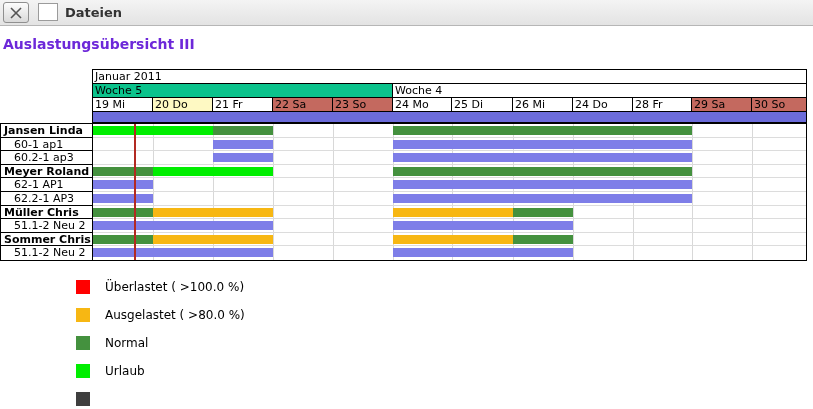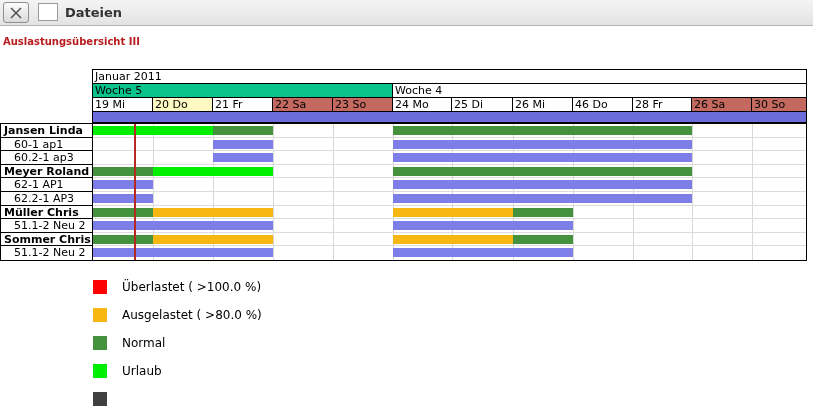--- a/index.html
+++ b/index.html
@@ -9,21 +9,21 @@
   
   #toolbar{left:0;top:0;width:813px;height:26px;
            background:linear-gradient(#f4f4f4,#e3e3e3);
            border-bottom:1px solid #b6b6b6;}
   #close-btn{left:3px;top:2px;width:26px;height:21px;border:1px solid #8f8f8f;
              border-radius:3px;background:linear-gradient(#fdfdfd,#d9d9d9);
              display:flex;align-items:center;justify-content:center;cursor:pointer;}
   #blank-box{left:38px;top:3px;width:20px;height:18px;background:#fff;border:1px solid #9b9b9b;}
   #toolbar-label{left:65px;top:5px;font-size:13px;font-weight:bold;color:#333;}
   
-  #page-title{left:3px;top:36px;font-size:10px;font-weight:bold;color:#b91c1c;}
+  #page-title{left:3px;top:36px;font-size:14px;font-weight:bold;color:#6d28d9;}
   
   .hcell{font-size:11px;line-height:13px;padding:0 2px;white-space:nowrap;
          overflow:hidden;background:#fff;color:#000;}
   .bar{position:absolute;box-sizing:border-box;}
   .lbl{font-size:11px;line-height:13.5px;background:#fff;color:#000;
        white-space:nowrap;overflow:hidden;}
   .legend-text{font-size:12px;color:#000;line-height:14px;}
 </style>
 </head>
 <body>
@@ -47,23 +47,23 @@
       <div class="hcell" style="position: absolute; box-sizing: border-box; left: 0px; top: 14px; width: 300px; height: 14px; border-bottom: 1px solid rgb(0, 0, 0); border-right: 1px solid rgb(0, 0, 0); background: rgb(11, 195, 140);">Woche 5</div>
       <div class="hcell" style="position: absolute; box-sizing: border-box; left: 300px; top: 14px; width: 413px; height: 14px; border-bottom: 1px solid rgb(0, 0, 0); border-right: none; background: rgb(255, 255, 255);">Woche 4</div>
       <div class="hcell" style="position: absolute; box-sizing: border-box; left: 0px; top: 28px; width: 60px; height: 14px; border-bottom: 1px solid rgb(0, 0, 0); border-right: 1px solid rgb(0, 0, 0); background: rgb(255, 255, 255);">19 Mi</div>
       <div class="hcell" style="position: absolute; box-sizing: border-box; left: 60px; top: 28px; width: 60px; height: 14px; border-bottom: 1px solid rgb(0, 0, 0); border-right: 1px solid rgb(0, 0, 0); background: #fef9c3;">20 Do</div>
       <div class="hcell" style="position: absolute; box-sizing: border-box; left: 120px; top: 28px; width: 60px; height: 14px; border-bottom: 1px solid rgb(0, 0, 0); border-right: 1px solid rgb(0, 0, 0); background: rgb(255, 255, 255);">21 Fr</div>
       <div class="hcell" style="position: absolute; box-sizing: border-box; left: 180px; top: 28px; width: 60px; height: 14px; border-bottom: 1px solid rgb(0, 0, 0); border-right: 1px solid rgb(0, 0, 0); background: rgb(196, 105, 95);">22 Sa</div>
       <div class="hcell" style="position: absolute; box-sizing: border-box; left: 240px; top: 28px; width: 60px; height: 14px; border-bottom: 1px solid rgb(0, 0, 0); border-right: 1px solid rgb(0, 0, 0); background: rgb(196, 105, 95);">23 So</div>
       <div class="hcell" style="position: absolute; box-sizing: border-box; left: 300px; top: 28px; width: 59px; height: 14px; border-bottom: 1px solid rgb(0, 0, 0); border-right: 1px solid rgb(0, 0, 0); background: rgb(255, 255, 255);">24 Mo</div>
       <div class="hcell" style="position: absolute; box-sizing: border-box; left: 359px; top: 28px; width: 61px; height: 14px; border-bottom: 1px solid rgb(0, 0, 0); border-right: 1px solid rgb(0, 0, 0); background: rgb(255, 255, 255);">25 Di</div>
       <div class="hcell" style="position: absolute; box-sizing: border-box; left: 420px; top: 28px; width: 60px; height: 14px; border-bottom: 1px solid rgb(0, 0, 0); border-right: 1px solid rgb(0, 0, 0); background: rgb(255, 255, 255);">26 Mi</div>
-      <div class="hcell" style="position: absolute; box-sizing: border-box; left: 480px; top: 28px; width: 60px; height: 14px; border-bottom: 1px solid rgb(0, 0, 0); border-right: 1px solid rgb(0, 0, 0); background: rgb(255, 255, 255);">46 Do</div>
+      <div class="hcell" style="position: absolute; box-sizing: border-box; left: 480px; top: 28px; width: 60px; height: 14px; border-bottom: 1px solid rgb(0, 0, 0); border-right: 1px solid rgb(0, 0, 0); background: rgb(255, 255, 255);">24 Do</div>
       <div class="hcell" style="position: absolute; box-sizing: border-box; left: 540px; top: 28px; width: 59px; height: 14px; border-bottom: 1px solid rgb(0, 0, 0); border-right: 1px solid rgb(0, 0, 0); background: rgb(255, 255, 255);">28 Fr</div>
-      <div class="hcell" style="position: absolute; box-sizing: border-box; left: 599px; top: 28px; width: 60px; height: 14px; border-bottom: 1px solid rgb(0, 0, 0); border-right: 1px solid rgb(0, 0, 0); background: rgb(196, 105, 95);">26 Sa</div>
+      <div class="hcell" style="position: absolute; box-sizing: border-box; left: 599px; top: 28px; width: 60px; height: 14px; border-bottom: 1px solid rgb(0, 0, 0); border-right: 1px solid rgb(0, 0, 0); background: rgb(196, 105, 95);">29 Sa</div>
       <div class="hcell" style="position: absolute; box-sizing: border-box; left: 659px; top: 28px; width: 54px; height: 14px; border-bottom: 1px solid rgb(0, 0, 0); border-right: none; background: rgb(196, 105, 95);">30 So</div>
       <div style="position: absolute; box-sizing: border-box; left: 0px; top: 42px; width: 713px; height: 10px; background: rgb(108, 108, 218);"></div>
     </div>
     <div style="position: absolute; box-sizing: border-box; left: 0px; top: 123px; width: 807px; height: 138px; border: 1px solid rgb(0, 0, 0); background: rgb(255, 255, 255);">
       <div style="position: absolute; box-sizing: border-box; left: 152px; top: 0px; width: 1px; height: 136px; background: rgb(216, 216, 216);"></div>
       <div style="position: absolute; box-sizing: border-box; left: 212px; top: 0px; width: 1px; height: 136px; background: rgb(216, 216, 216);"></div>
       <div style="position: absolute; box-sizing: border-box; left: 272px; top: 0px; width: 1px; height: 136px; background: rgb(216, 216, 216);"></div>
       <div style="position: absolute; box-sizing: border-box; left: 332px; top: 0px; width: 1px; height: 136px; background: rgb(216, 216, 216);"></div>
       <div style="position: absolute; box-sizing: border-box; left: 392px; top: 0px; width: 1px; height: 136px; background: rgb(216, 216, 216);"></div>
       <div style="position: absolute; box-sizing: border-box; left: 451px; top: 0px; width: 1px; height: 136px; background: rgb(216, 216, 216);"></div>
@@ -112,21 +112,21 @@
       <div class="bar" style="position: absolute; box-sizing: border-box; left: 92px; top: 97.2px; width: 180px; height: 9px; background: rgb(126, 126, 232);"></div>
       <div class="bar" style="position: absolute; box-sizing: border-box; left: 392px; top: 97.2px; width: 180px; height: 9px; background: rgb(126, 126, 232);"></div>
       <div class="bar" style="position: absolute; box-sizing: border-box; left: 92px; top: 110.8px; width: 60px; height: 9px; background: rgb(68, 145, 62);"></div>
       <div class="bar" style="position: absolute; box-sizing: border-box; left: 152px; top: 110.8px; width: 120px; height: 9px; background: rgb(247, 183, 19);"></div>
       <div class="bar" style="position: absolute; box-sizing: border-box; left: 392px; top: 110.8px; width: 120px; height: 9px; background: rgb(247, 183, 19);"></div>
       <div class="bar" style="position: absolute; box-sizing: border-box; left: 512px; top: 110.8px; width: 60px; height: 9px; background: rgb(68, 145, 62);"></div>
       <div class="bar" style="position: absolute; box-sizing: border-box; left: 92px; top: 124.4px; width: 180px; height: 9px; background: rgb(126, 126, 232);"></div>
       <div class="bar" style="position: absolute; box-sizing: border-box; left: 392px; top: 124.4px; width: 180px; height: 9px; background: rgb(126, 126, 232);"></div>
       <div style="position: absolute; box-sizing: border-box; left: 133px; top: 0px; width: 2px; height: 136px; background: rgb(178, 42, 34);"></div>
     </div>
-    <div style="position: absolute; box-sizing: border-box; left: 93px; top: 280px; width: 400px; height: 128px; text-align: center;">
+    <div style="position: absolute; box-sizing: border-box; left: 76px; top: 280px; width: 400px; height: 128px; text-align: center;">
       <div style="position: absolute; box-sizing: border-box; left: 0px; top: 0px; width: 400px; height: 14px;">
         <div style="position: absolute; box-sizing: border-box; left: 0px; top: 0px; width: 14px; height: 14px; background: rgb(255, 0, 0);"></div>
         <div class="legend-text" style="position: absolute; box-sizing: border-box; left: 29px; top: 0px;">Überlastet ( &gt;100.0 %)</div>
       </div>
       <div style="position: absolute; box-sizing: border-box; left: 0px; top: 28px; width: 400px; height: 14px;">
         <div style="position: absolute; box-sizing: border-box; left: 0px; top: 0px; width: 14px; height: 14px; background: rgb(247, 183, 19);"></div>
         <div class="legend-text" style="position: absolute; box-sizing: border-box; left: 29px; top: 0px;">Ausgelastet ( &gt;80.0 %)</div>
       </div>
       <div style="position: absolute; box-sizing: border-box; left: 0px; top: 56px; width: 400px; height: 14px;">
         <div style="position: absolute; box-sizing: border-box; left: 0px; top: 0px; width: 14px; height: 14px; background: rgb(68, 145, 62);"></div>

